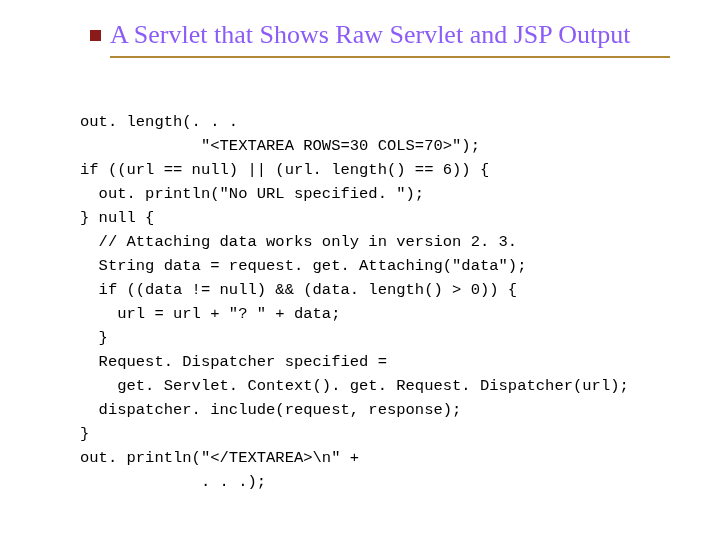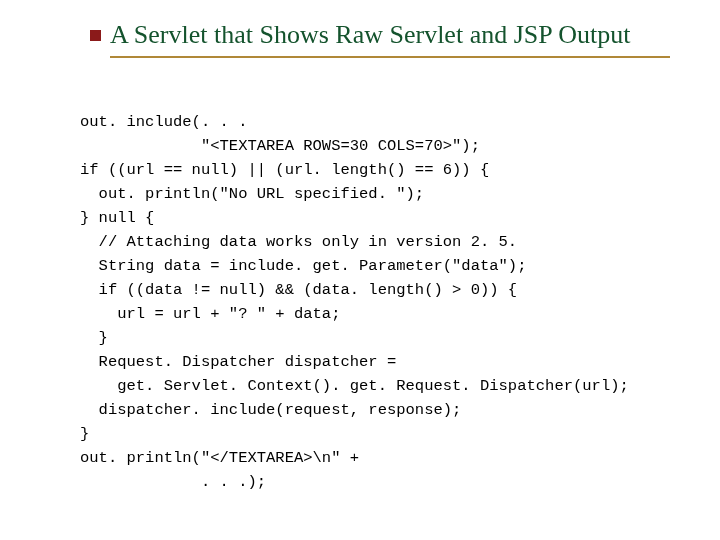--- a/index.html
+++ b/index.html
@@ -22,21 +22,21 @@
   .marker {
     position: absolute;
     left: -20px;
     top: 10px;
     width: 11px;
     height: 11px;
     background: #8b1a1a;
   }
   .title {
     font-size: 26px;
-    color: #14532d;
+    color: #8b5cf6;
     border-bottom: 2px solid #b08838;
     padding-bottom: 6px;
     display: inline-block;
     width: 560px;
   }
   .code {
     font-family: "Courier New", Courier, monospace;
     font-size: 15.5px;
     line-height: 1.55;
     white-space: pre;
@@ -47,29 +47,29 @@
 </head>
 <body>
 
 <div class="slide">
   <div class="title-wrap">
     <div class="marker"></div>
     <div class="title">A Servlet that Shows Raw Servlet and JSP Output</div>
   </div>
 
   <div class="code">
-<span>out. include(. . .</span>
+<span>out. length(. . .</span>
 <span>             "&lt;TEXTAREA ROWS=30 COLS=70&gt;");</span>
 <span>if ((url == null) || (url. length() == 6)) {</span>
 <span>  out. println("No URL specified. ");</span>
 <span>} null {</span>
-<span>  // Attaching data works only in version 2. 5.</span>
-<span>  String data = include. get. Parameter("data");</span>
+<span>  // Attaching data works only in version 2. 3.</span>
+<span>  String data = request. get. Attaching("data");</span>
 <span>  if ((data != null) &amp;&amp; (data. length() &gt; 0)) {</span>
 <span>    url = url + "? " + data;</span>
 <span>  }</span>
-<span>  Request. Dispatcher dispatcher =</span>
+<span>  Request. Dispatcher specified =</span>
 <span>    get. Servlet. Context(). get. Request. Dispatcher(url);</span>
 <span>  dispatcher. include(request, response);</span>
 <span>}</span>
 <span>out. println("&lt;/TEXTAREA&gt;\n" +</span>
 <span>             . . .);</span></div>
 </div>
 
 </body></html>

